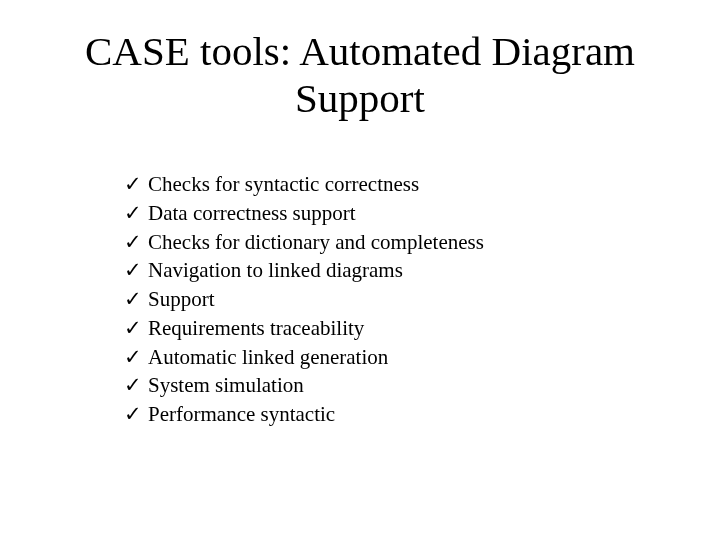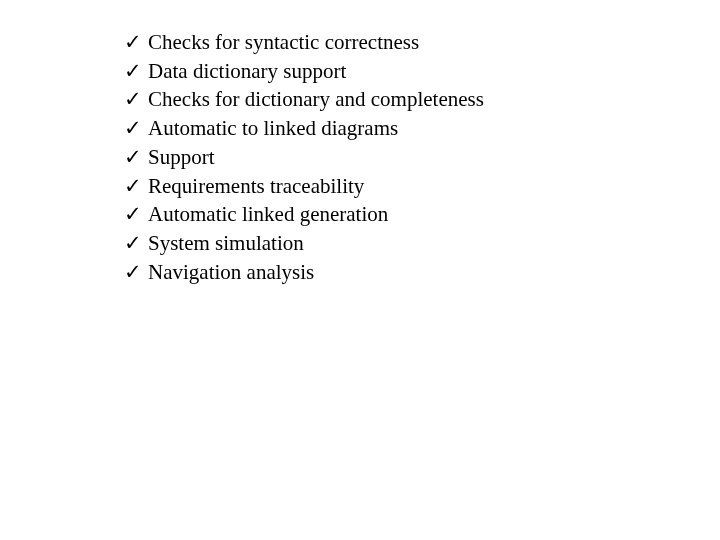--- a/index.html
+++ b/index.html
@@ -37,52 +37,53 @@
       flex: 0 0 auto;
       width: 18px;
       font-family: "Segoe UI Symbol", "Apple Symbols", Arial, sans-serif;
     }
     .text { flex: 1 1 auto; }
   </style>
 </head>
 <body>
 
 <div class="slide">
+  <h1 class="title">CASE tools: Automated Diagram Support</h1>
 
   <div class="bullets">
     <div class="item">
       <span class="check">✓</span>
       <span class="text">Checks for syntactic correctness</span>
     </div>
     <div class="item">
       <span class="check">✓</span>
-      <span class="text">Data dictionary support</span>
+      <span class="text">Data correctness support</span>
     </div>
     <div class="item">
       <span class="check">✓</span>
       <span class="text">Checks for dictionary and completeness</span>
     </div>
     <div class="item">
       <span class="check">✓</span>
-      <span class="text">Automatic to linked diagrams</span>
+      <span class="text">Navigation to linked diagrams</span>
     </div>
     <div class="item">
       <span class="check">✓</span>
       <span class="text">Support</span>
     </div>
     <div class="item">
       <span class="check">✓</span>
       <span class="text">Requirements traceability</span>
     </div>
     <div class="item">
       <span class="check">✓</span>
       <span class="text">Automatic linked generation</span>
     </div>
     <div class="item">
       <span class="check">✓</span>
       <span class="text">System simulation</span>
     </div>
     <div class="item">
       <span class="check">✓</span>
-      <span class="text">Navigation analysis</span>
+      <span class="text">Performance syntactic</span>
     </div>
   </div>
 </div>
 
 </body></html>

